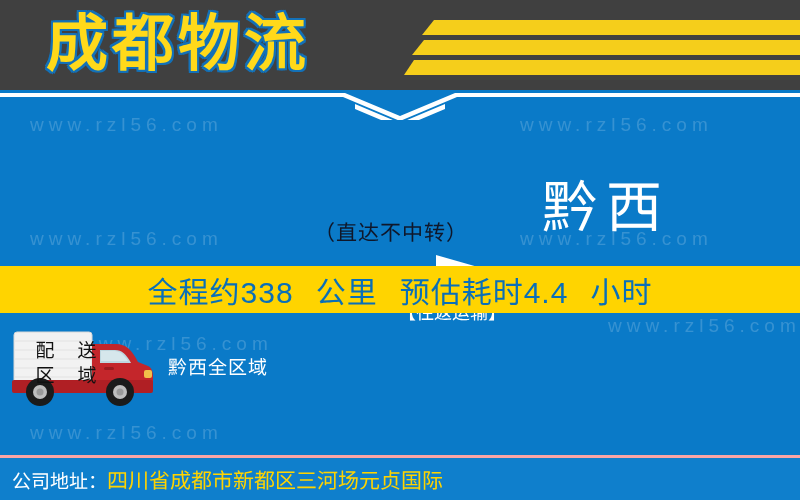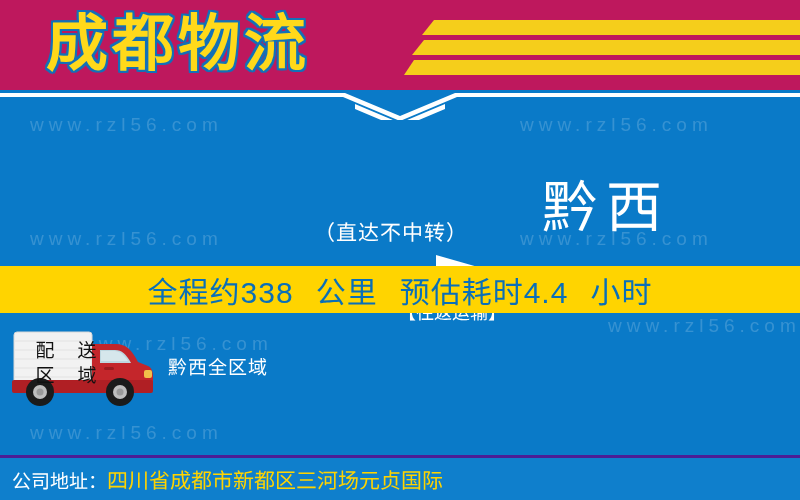--- a/index.html
+++ b/index.html
@@ -19,21 +19,21 @@
     font-family: "Liberation Sans", "DejaVu Sans", sans-serif;
     -webkit-font-smoothing: antialiased;
   }
 
   
   .header {
     position: absolute;
     left: 0; top: 0;
     width: 800px;
     height: 90px;
-    background: #be185d;
+    background: #404040;
   }
 
   .brand-title {
     position: absolute;
     left: 46px;
     top: 2px;
     font-size: 62px;
     font-weight: 700;
     line-height: 84px;
     letter-spacing: 4px;
@@ -112,21 +112,21 @@
   }
   .city-origin { left: 80px; }
   .city-dest   { left: 542px; }
 
   .direct-note {
     position: absolute;
     left: 276px;
     top: 54px;
     width: 230px;
     text-align: center;
-    color: #ffffff;
+    color: #0f172a;
     font-size: 21px;
     letter-spacing: 1px;
     white-space: nowrap;
   }
 
   .arrow-wrap {
     position: absolute;
     left: 286px;
     top: 90px;
     width: 206px;
@@ -209,21 +209,21 @@
     text-align: center;
   }
 
   
   .footer {
     position: absolute;
     left: 0; top: 455px;
     width: 800px;
     height: 45px;
     background: #0f7fcc;
-    border-top: 3px solid #4c1d95;
+    border-top: 3px solid #fca5a5;
     display: flex;
     align-items: center;
   }
   .footer-label {
     color: #ffffff;
     font-size: 19px;
     letter-spacing: 0px;
     padding-left: 12px;
     white-space: nowrap;
   }

